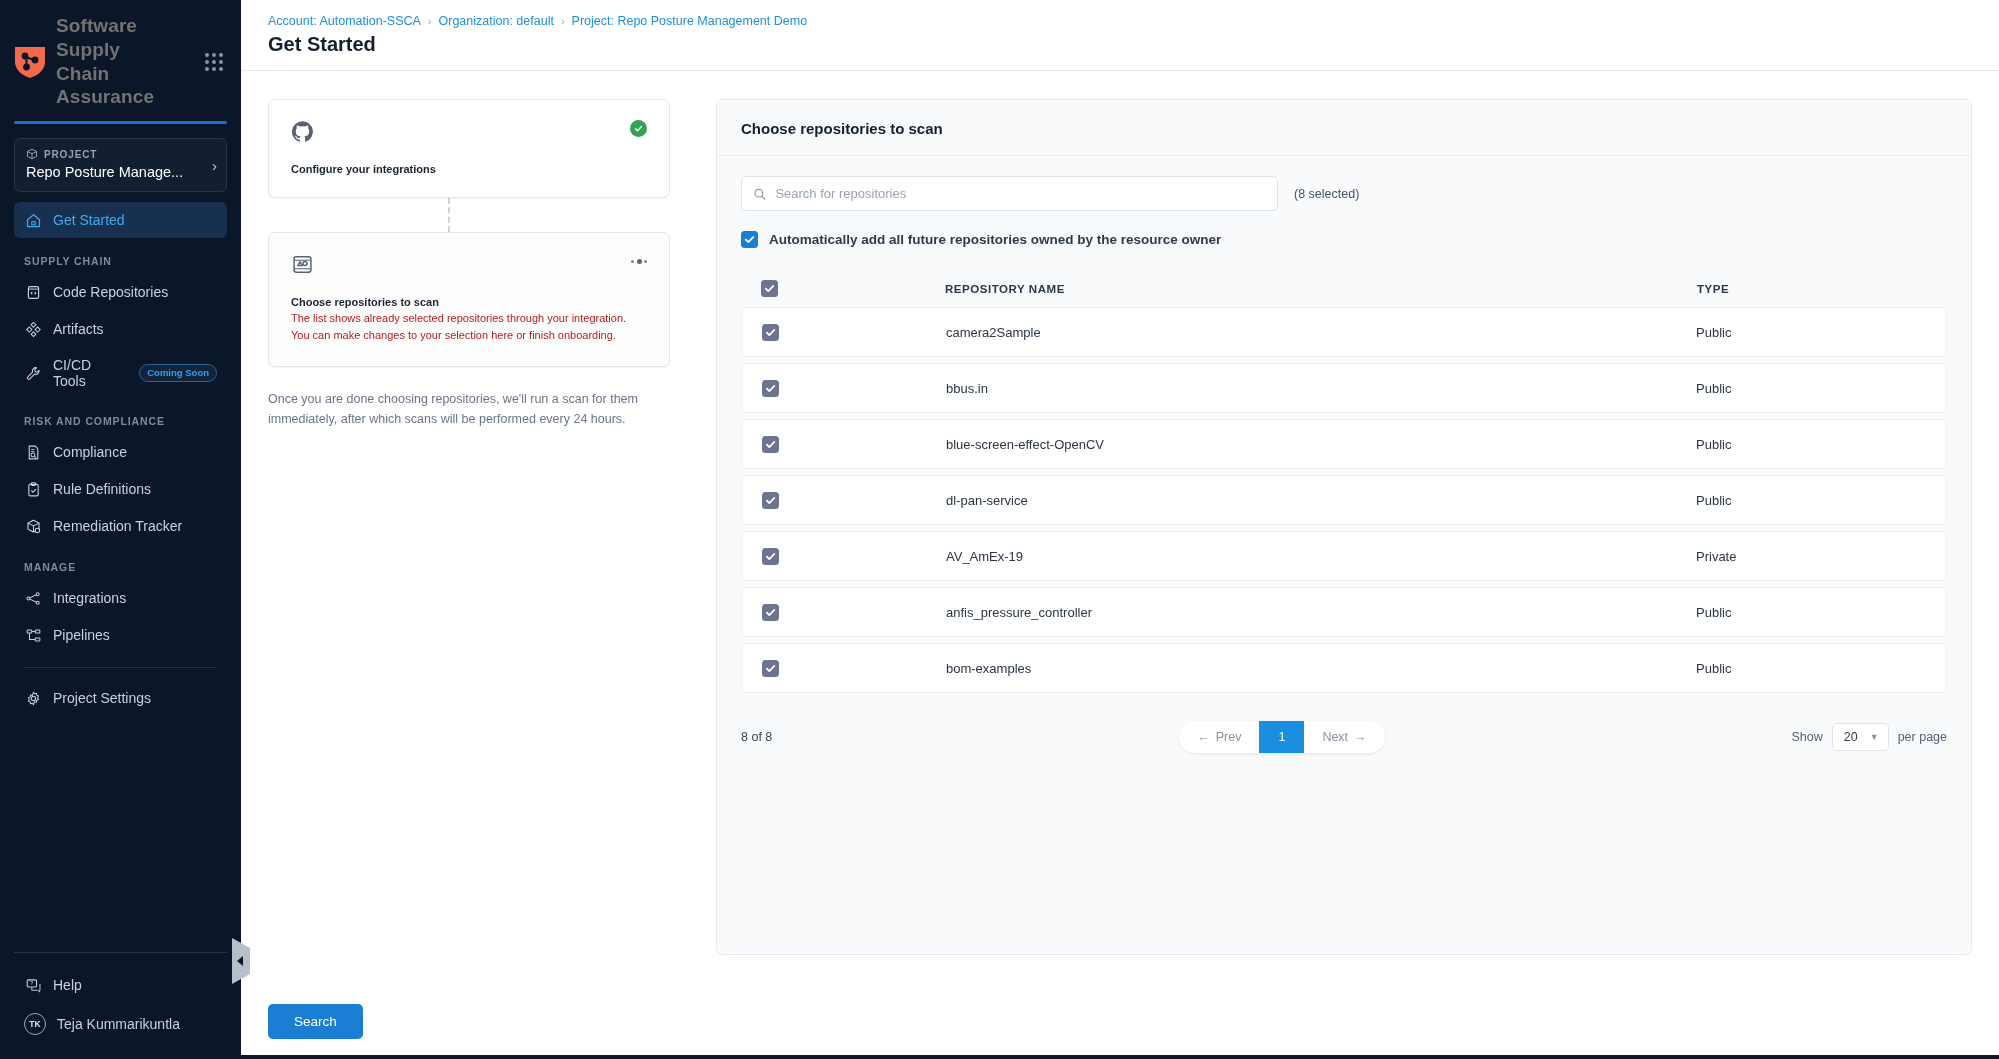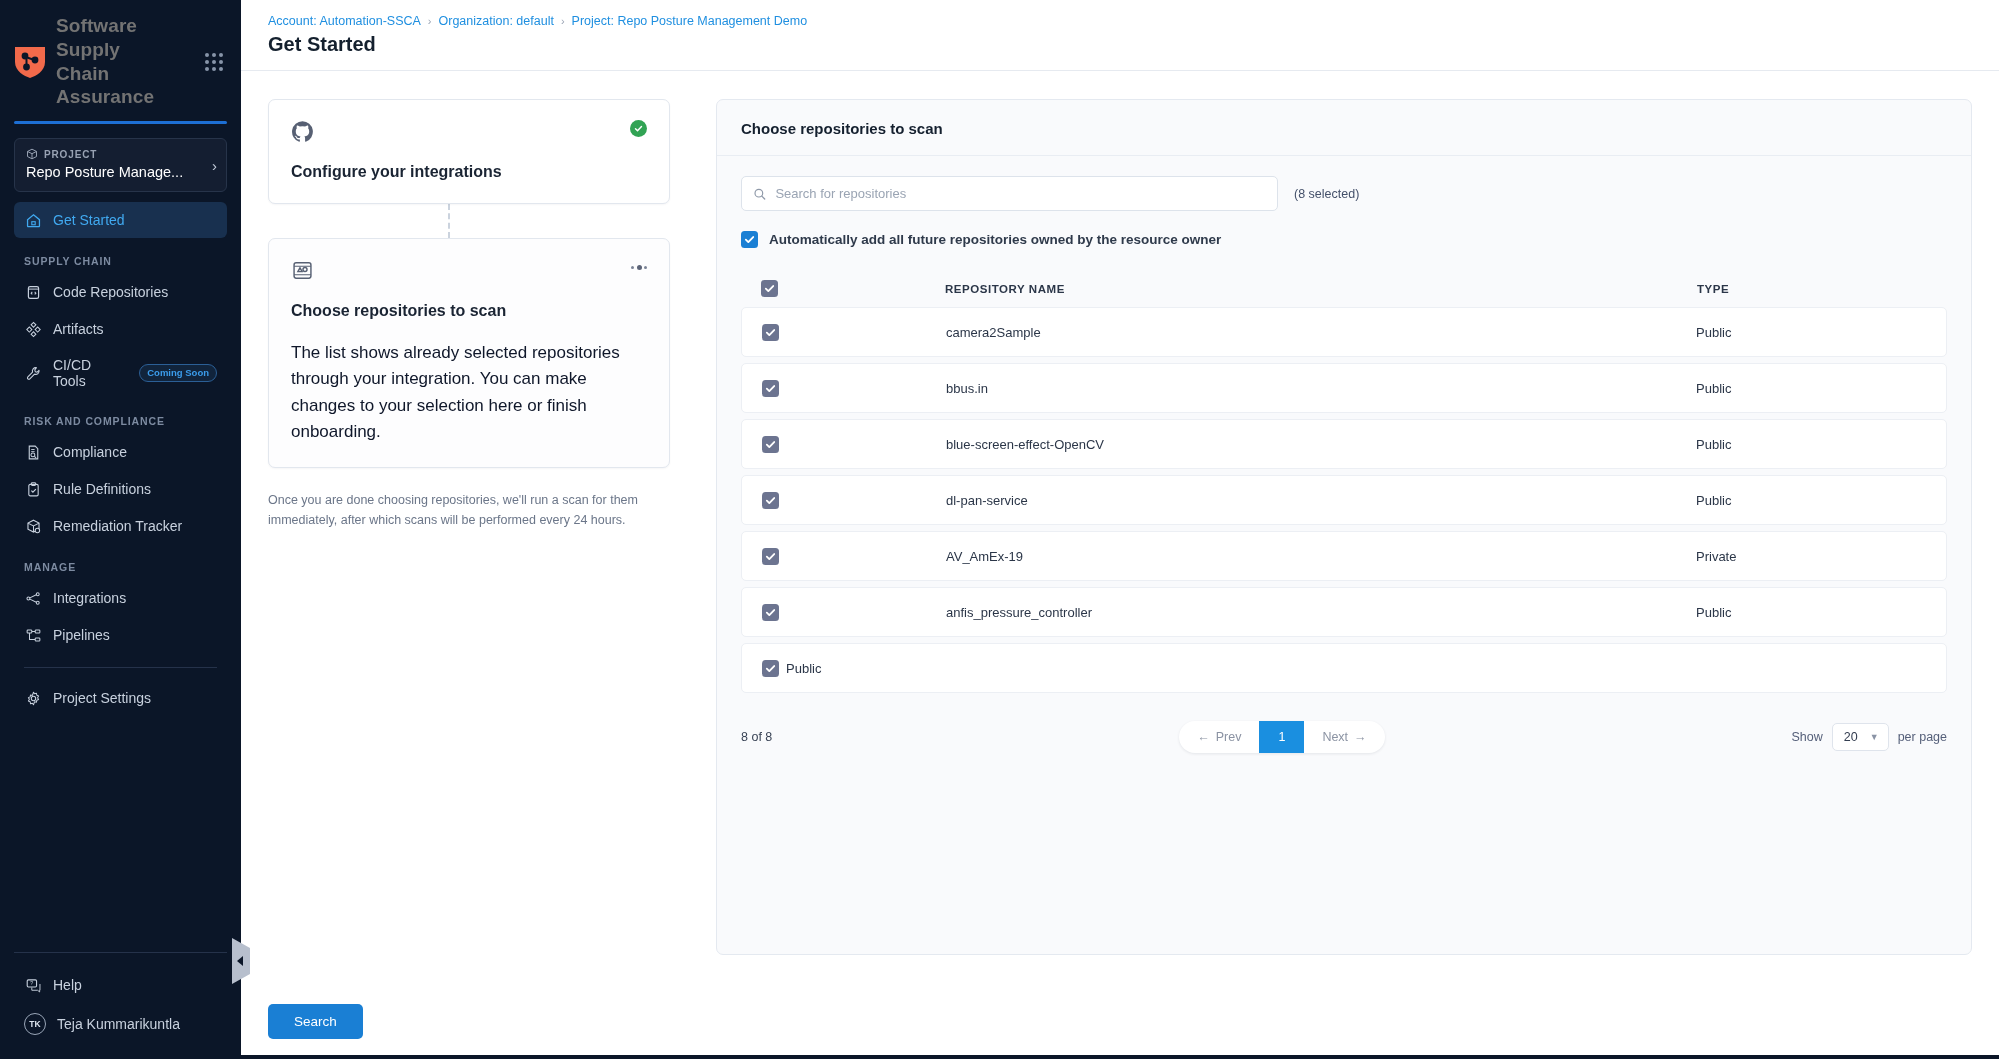--- a/index.html
+++ b/index.html
@@ -113,22 +113,22 @@
 
   
   .steps-col { width: 448px; flex: 0 0 448px; padding-right: 46px; }
   .step-card {
     background: #ffffff; border: 1px solid #e2e7ee; border-radius: 7px;
     padding: 20px 22px 22px 22px; position: relative;
     box-shadow: 0 1px 2px rgba(16,24,40,.04);
   }
   .step-card.dim { background: #fdfdfe; }
   .step-top { display: flex; align-items: flex-start; justify-content: space-between; }
-  .step-title { font-size: 16px; font-weight: 600; color: #1a2433; margin-top: 16px; }
-  .step-desc { font-size: 17px; color: #0f172a; line-height: 1.55; margin-top: 20px; }
+  .step-title { font-size: 11px; font-weight: 600; color: #1a2433; margin-top: 16px; }
+  .step-desc { font-size: 11px; color: #b91c1c; line-height: 1.55; margin-top: 2px; }
   .check-ok {
     width: 17px; height: 17px; border-radius: 50%; background: #31a354;
     display: flex; align-items: center; justify-content: center;
     color: #fff; font-size: 10px; font-weight: 700;
   }
   .kebab { display: flex; align-items: center; gap: 2.5px; margin-top: 6px; cursor: pointer; }
   .kebab i { width: 3px; height: 3px; border-radius: 50%; background: #7a8396; display: block; }
   .kebab i.mid { width: 5px; height: 5px; background: #5c6478; }
   .connector { width: 1px; height: 34px; margin-left: 180px; border-left: 2px dashed #cbd3de; }
   .steps-note { font-size: 12.5px; color: #6b7689; line-height: 1.6; margin-top: 22px; }
@@ -573,20 +573,21 @@
                   <span class="col-type">Public</span>
                 </div>
                 <div class="trow">
                   <span class="col-cb">
                     <span class="cb slate">
                       <svg viewBox="0 0 12 12">
                         <path d="M2 6.2 4.7 8.8 10 3.3" fill="none" stroke="#fff" stroke-width="2" stroke-linecap="round" stroke-linejoin="round"></path>
                       </svg>
                     </span>
                   </span>
+                  <span class="col-name">bom-examples</span>
                   <span class="col-type">Public</span>
                 </div>
               </div>
           </div>
         </div>
 
         <div class="pager">
           <span class="pager-count">8 of 8</span>
           <div class="pager-mid">
             <div class="pg-group">

